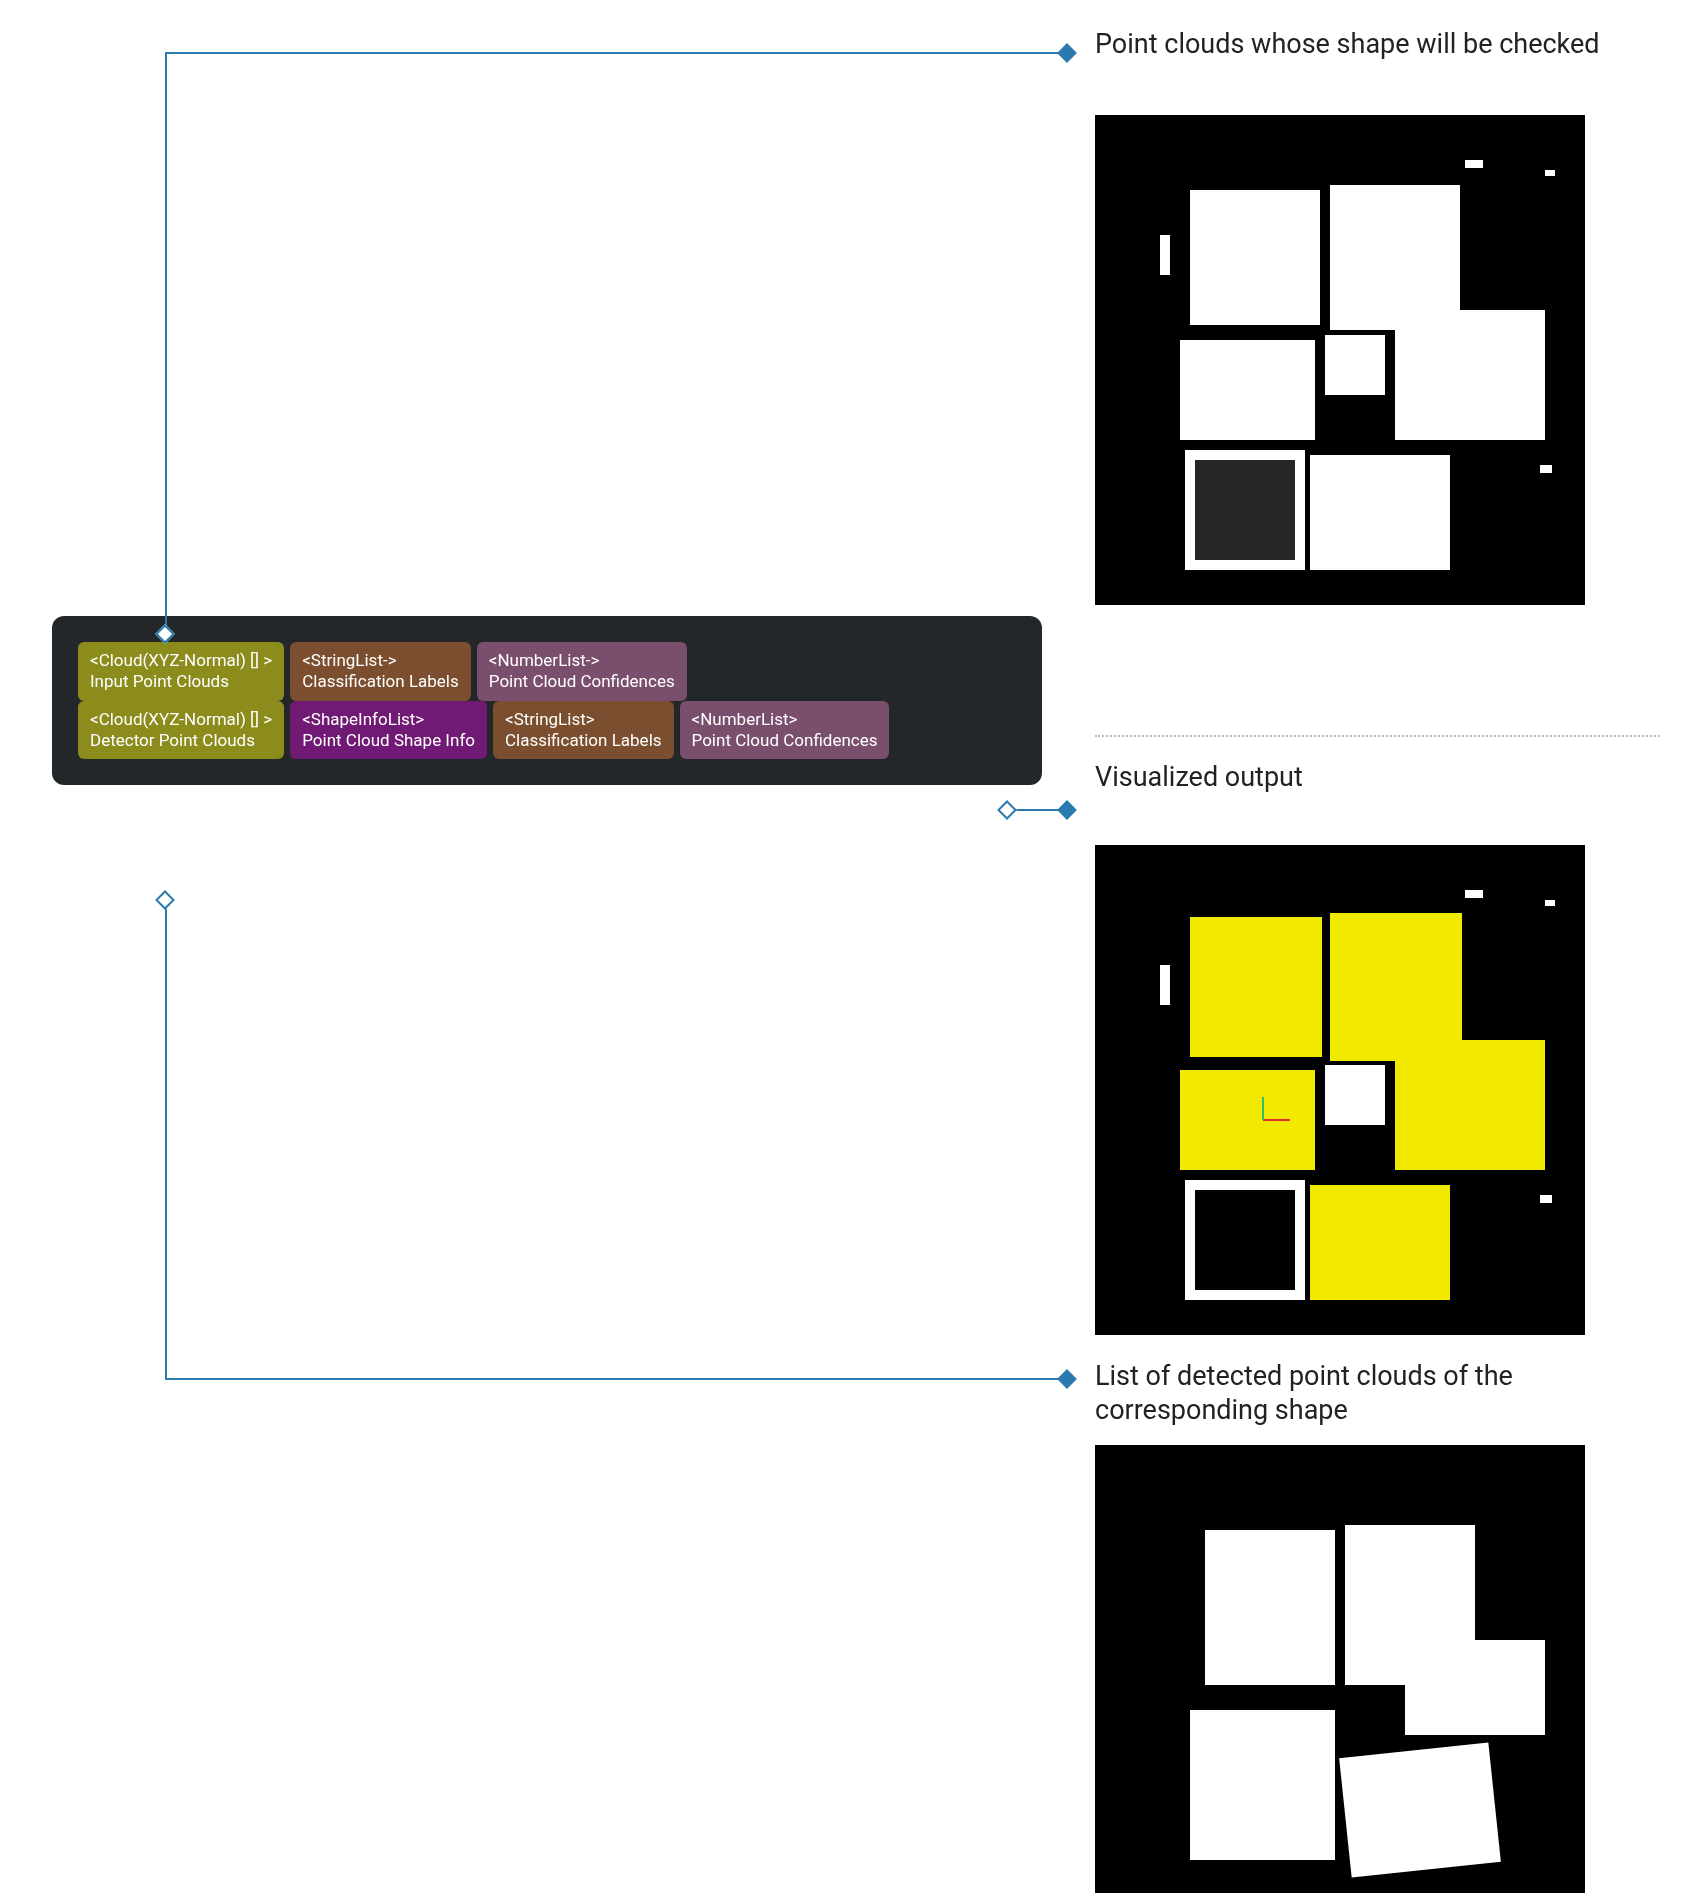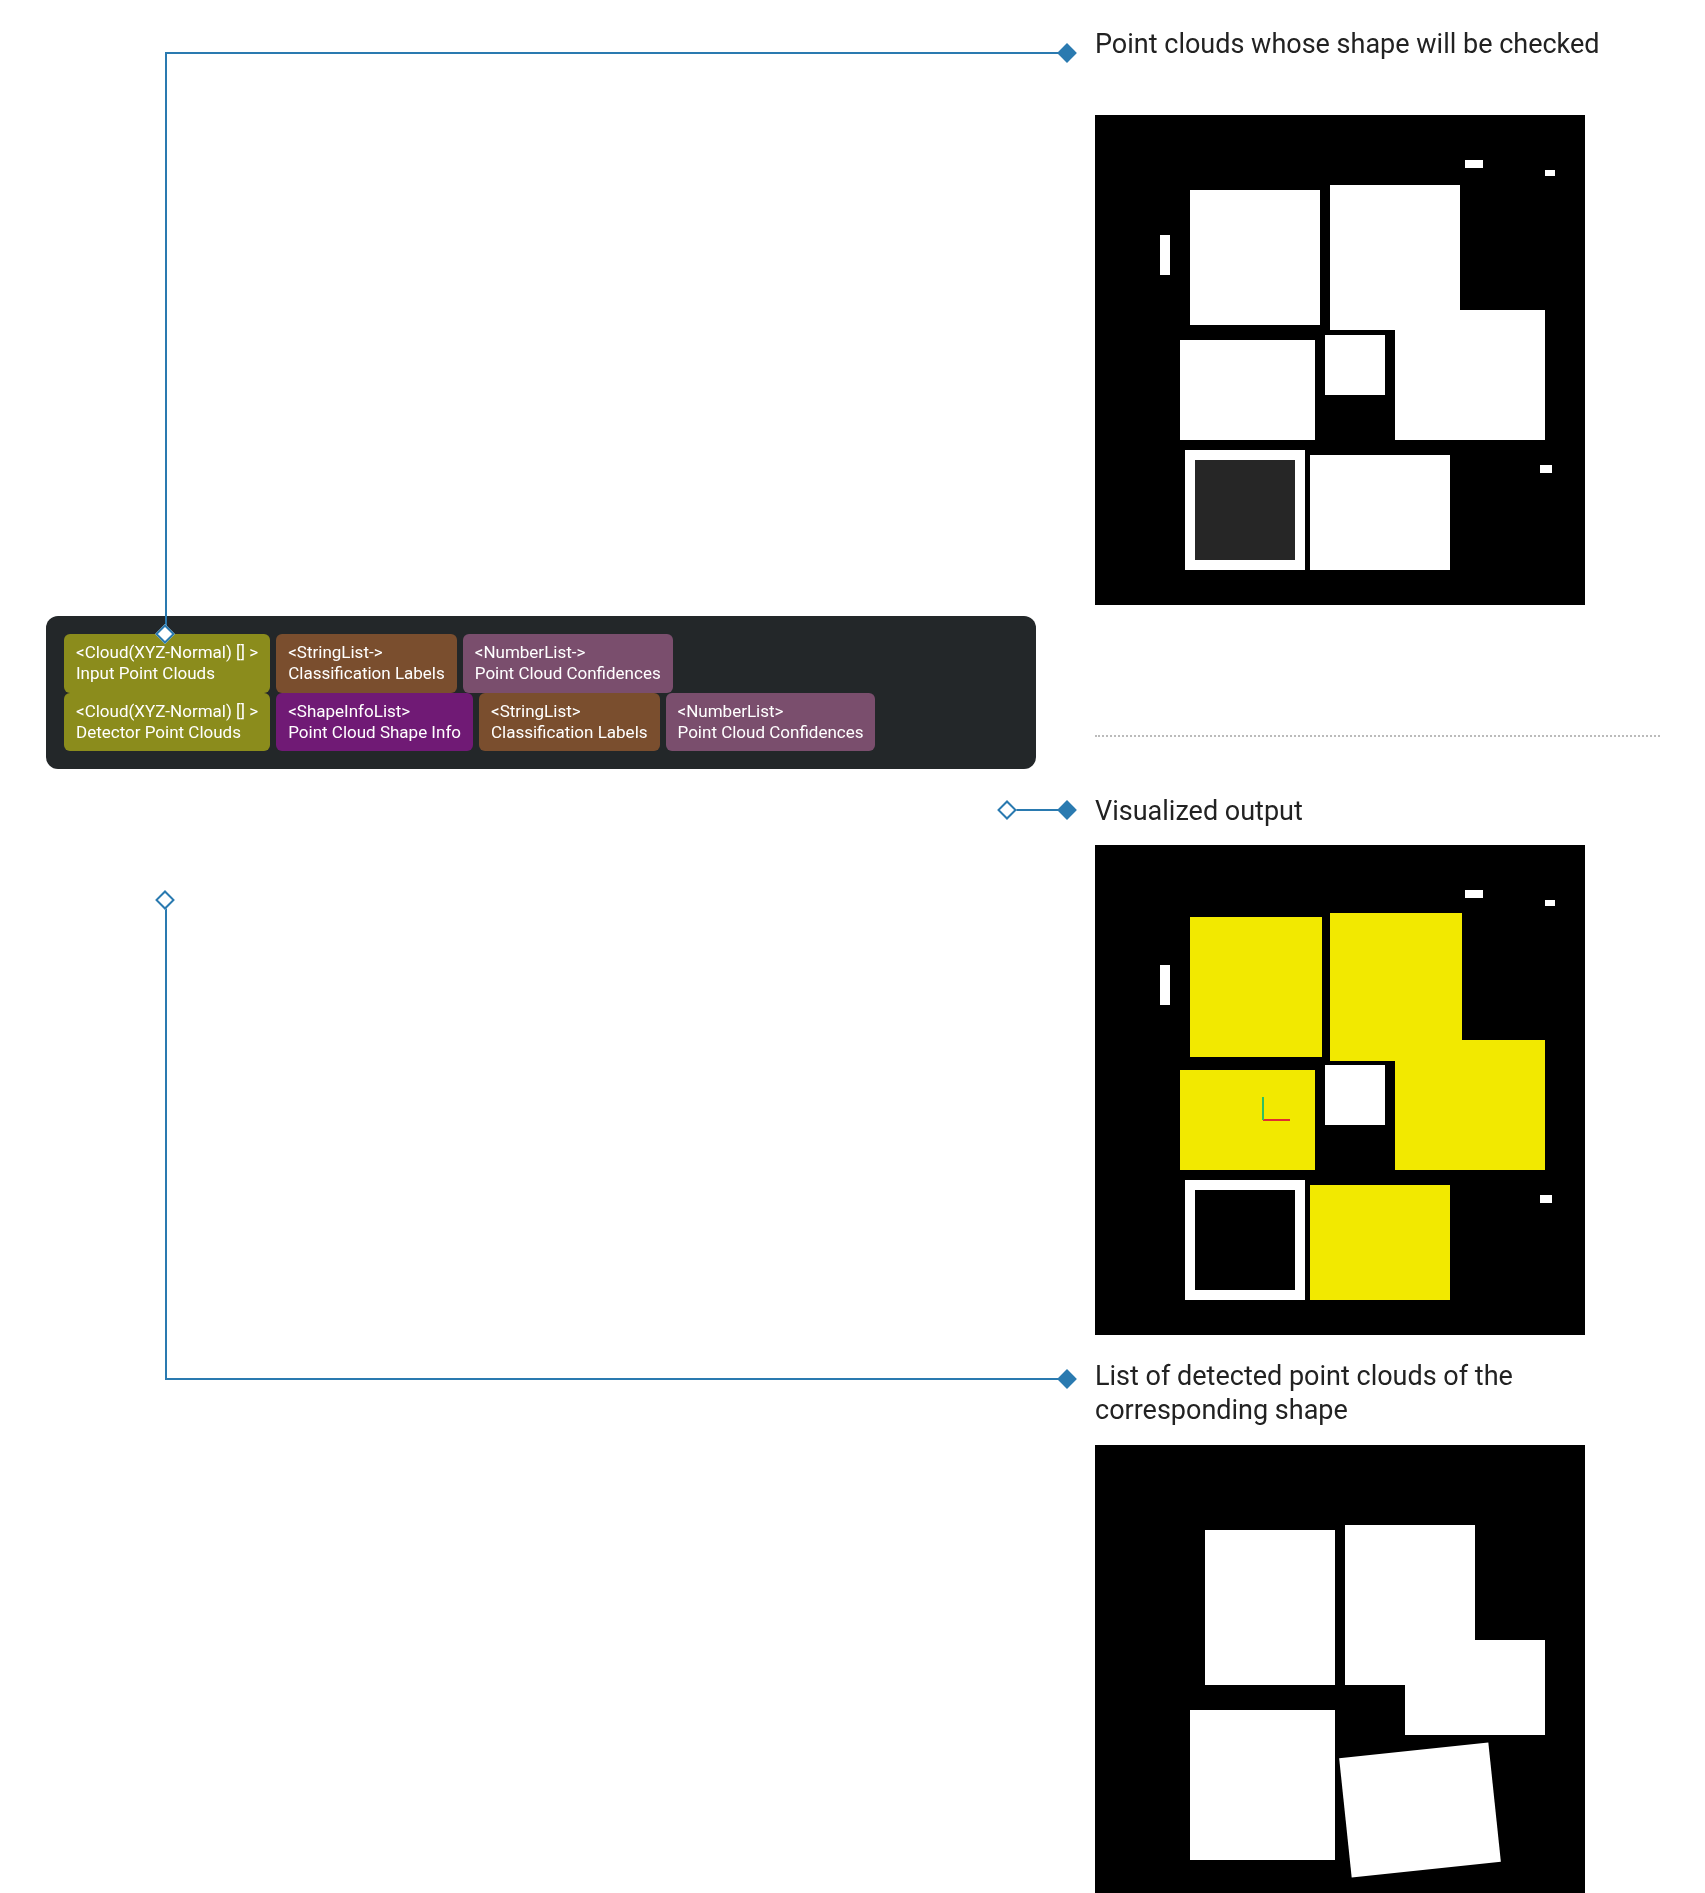--- a/index.html
+++ b/index.html
@@ -90,21 +90,21 @@
     border:2px solid #2a7ab0;
   }
 </style>
 </head>
 <body>
 
 <div class="canvas">
 
   <div class="annot" style="left:1095px; top:28px; width:540px;">Point clouds whose shape will be checked</div>
 
-  <div class="annot" style="left:1095px; top:795px;">Visualized output</div>
+  <div class="annot" style="left:1095px; top:761px;">Visualized output</div>
 
   <div class="annot" style="left:1095px; top:1360px; width:540px;">List of detected point clouds of the corresponding shape</div>
 
   <div class="thumb" style="left:1095px; top:115px; width:490px; height:490px;">
     <svg width="490" height="490" viewBox="0 0 490 490">
       <rect x="0" y="0" width="490" height="490" fill="#000"></rect>
       <g fill="#fff">
         <rect x="95" y="75" width="130" height="135"></rect>
         <rect x="235" y="70" width="130" height="145"></rect>
         <rect x="85" y="225" width="135" height="100"></rect>
@@ -151,21 +151,21 @@
       <g fill="#fff">
         <rect x="110" y="85" width="130" height="155"></rect>
         <rect x="250" y="80" width="130" height="160"></rect>
         <rect x="95" y="265" width="145" height="150"></rect>
         <rect x="250" y="305" width="150" height="120" transform="rotate(-6 325 365)"></rect>
         <rect x="310" y="195" width="140" height="95"></rect>
       </g>
     </svg>
   </div>
 
-  <div class="node-block" style="left:46px; top:616px; width:990px; padding:18px;">
+  <div class="node-block" style="left:52px; top:616px; width:990px; padding:26px;">
 
     <div class="port-row">
       <div class="port olive">
         <span class="type">&lt;Cloud(XYZ-Normal) [] &gt;</span>
         <span class="label">Input Point Clouds</span>
       </div>
       <div class="port brown">
         <span class="type">&lt;StringList-&gt;</span>
         <span class="label">Classification Labels</span>
       </div>

